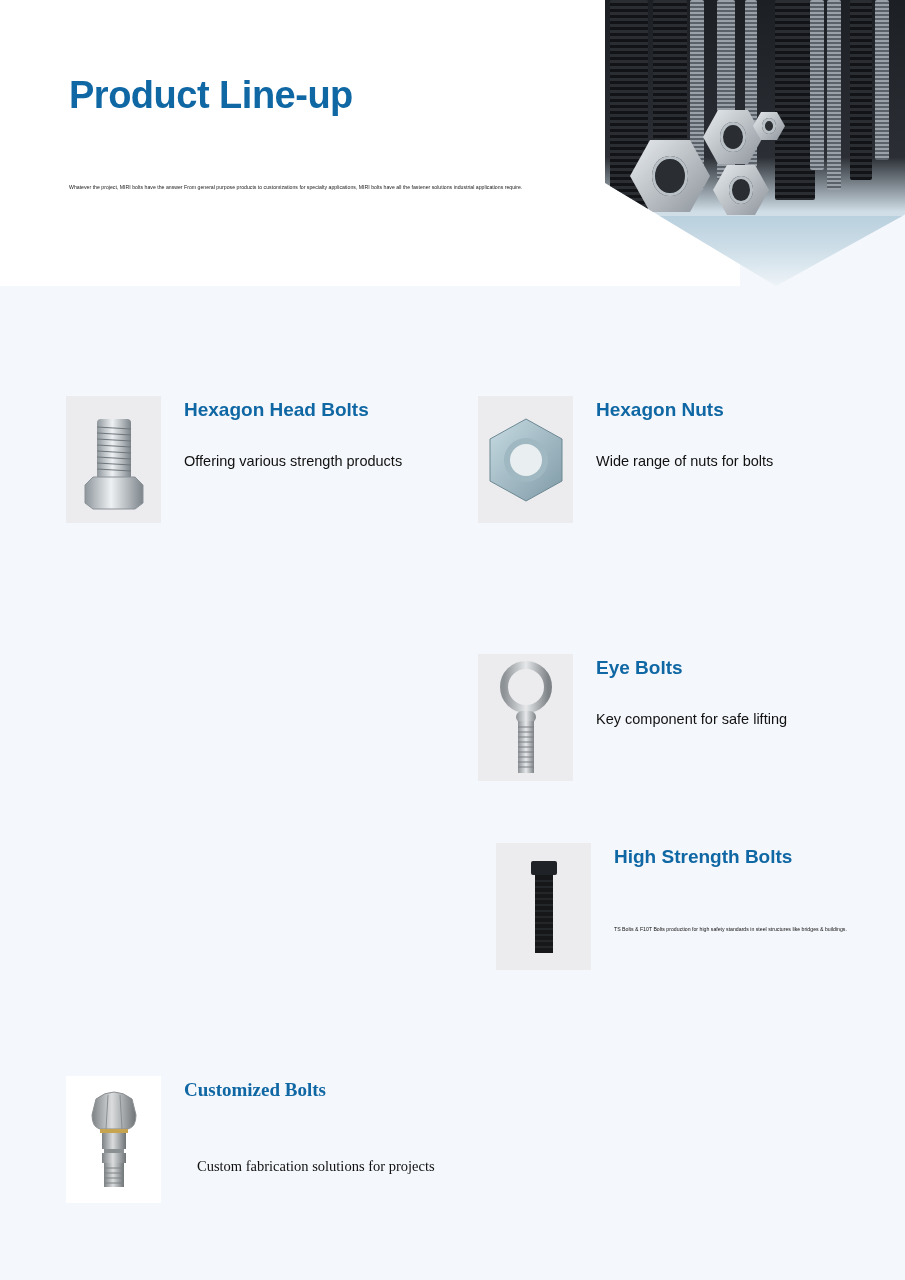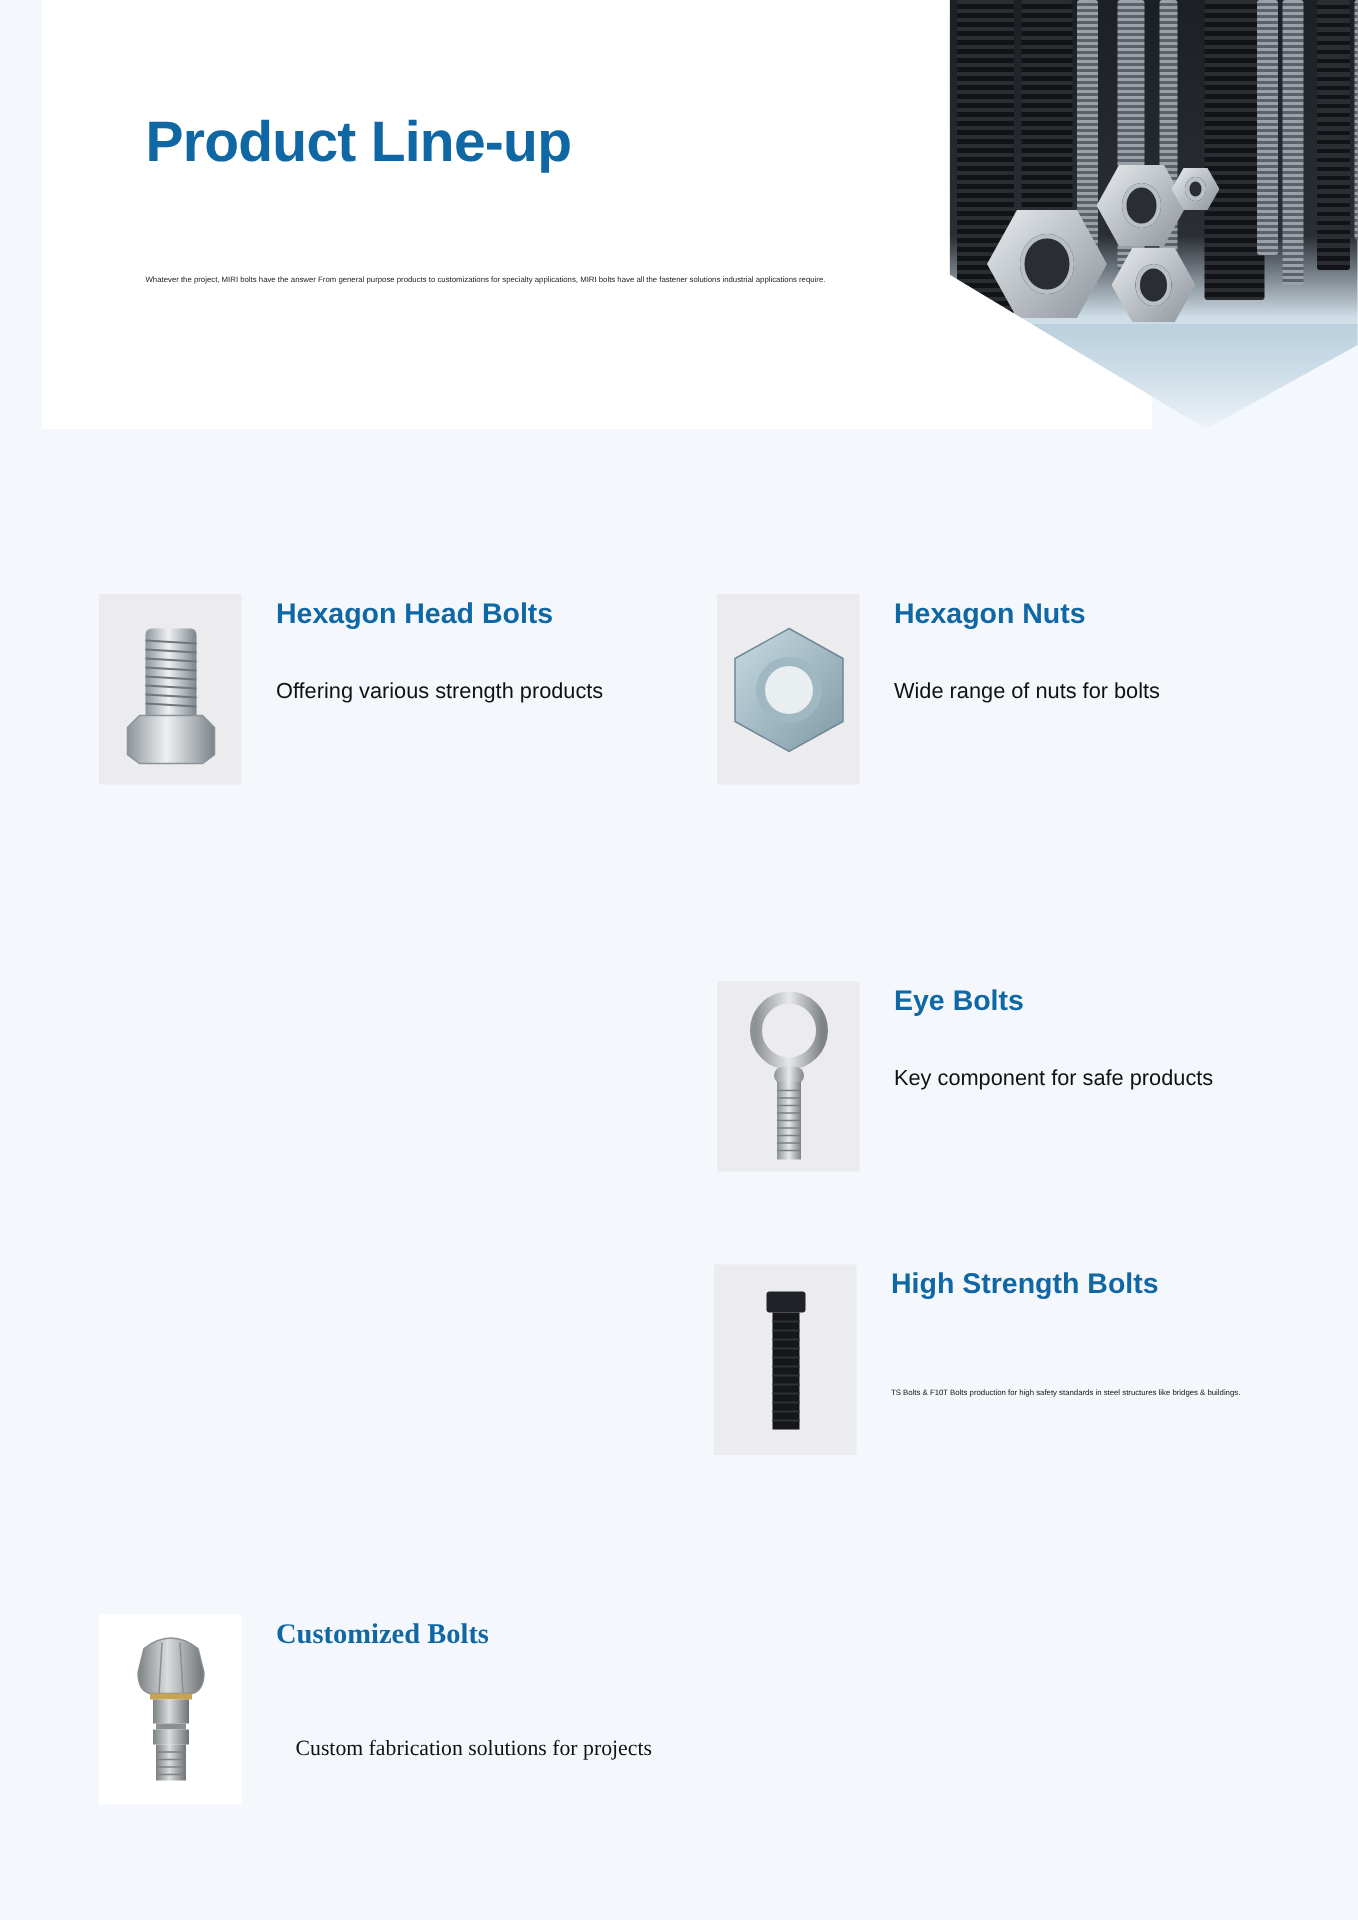--- a/index.html
+++ b/index.html
@@ -6,21 +6,20 @@
     html, body { width: 905px; height: 1280px; overflow: hidden; }
     body {
       font-family: "Liberation Sans", "DejaVu Sans", sans-serif;
       background: #f4f7fb;
       color: #111;
       position: relative;
     }
     .hero {
       position: absolute; left: 0; top: 0; width: 740px; height: 286px;
       background: #ffffff;
-      margin-left: 28px;
     }
     .hero-title {
       position: absolute; left: 69px; top: 74px;
       font-size: 38px; font-weight: bold; color: #0f67a4; letter-spacing: -0.5px;
     }
     .hero-desc {
       position: absolute; left: 69px; top: 184px; width: 520px;
       font-size: 5.2px; color: #222; white-space: nowrap;
     }
     .hero-image {
@@ -160,25 +159,25 @@
           <line x1="22" y1="83" x2="38" y2="83"></line>
             <line x1="22" y1="88" x2="38" y2="88"></line>
             <line x1="22" y1="93" x2="38" y2="93"></line>
           <line x1="22" y1="98" x2="38" y2="98"></line>
             <line x1="22" y1="103" x2="38" y2="103"></line>
             <line x1="22" y1="108" x2="38" y2="108"></line>
         </g>
       </svg>
     </div>
     <div class="title">Eye Bolts</div>
-    <div class="desc">Key component for safe products</div>
-  </div>
-
-
-  <div class="card" style="left:476px;top:557px;">
+    <div class="desc">Key component for safe lifting</div>
+  </div>
+
+
+  <div class="card" style="left:496px;top:557px;">
     <div class="thumb">
       <svg width="40" height="100" viewBox="0 0 40 100">
         <rect x="7" y="4" width="26" height="14" rx="2" fill="#1f2226"></rect>
         <rect x="11" y="18" width="18" height="78" fill="#151719"></rect>
         <g stroke="#2e3236" stroke-width="1.2">
           <line x1="11" y1="24" x2="29" y2="24"></line>
             <line x1="11" y1="30" x2="29" y2="30"></line>
             <line x1="11" y1="36" x2="29" y2="36"></line>
           <line x1="11" y1="42" x2="29" y2="42"></line>
             <line x1="11" y1="48" x2="29" y2="48"></line>

